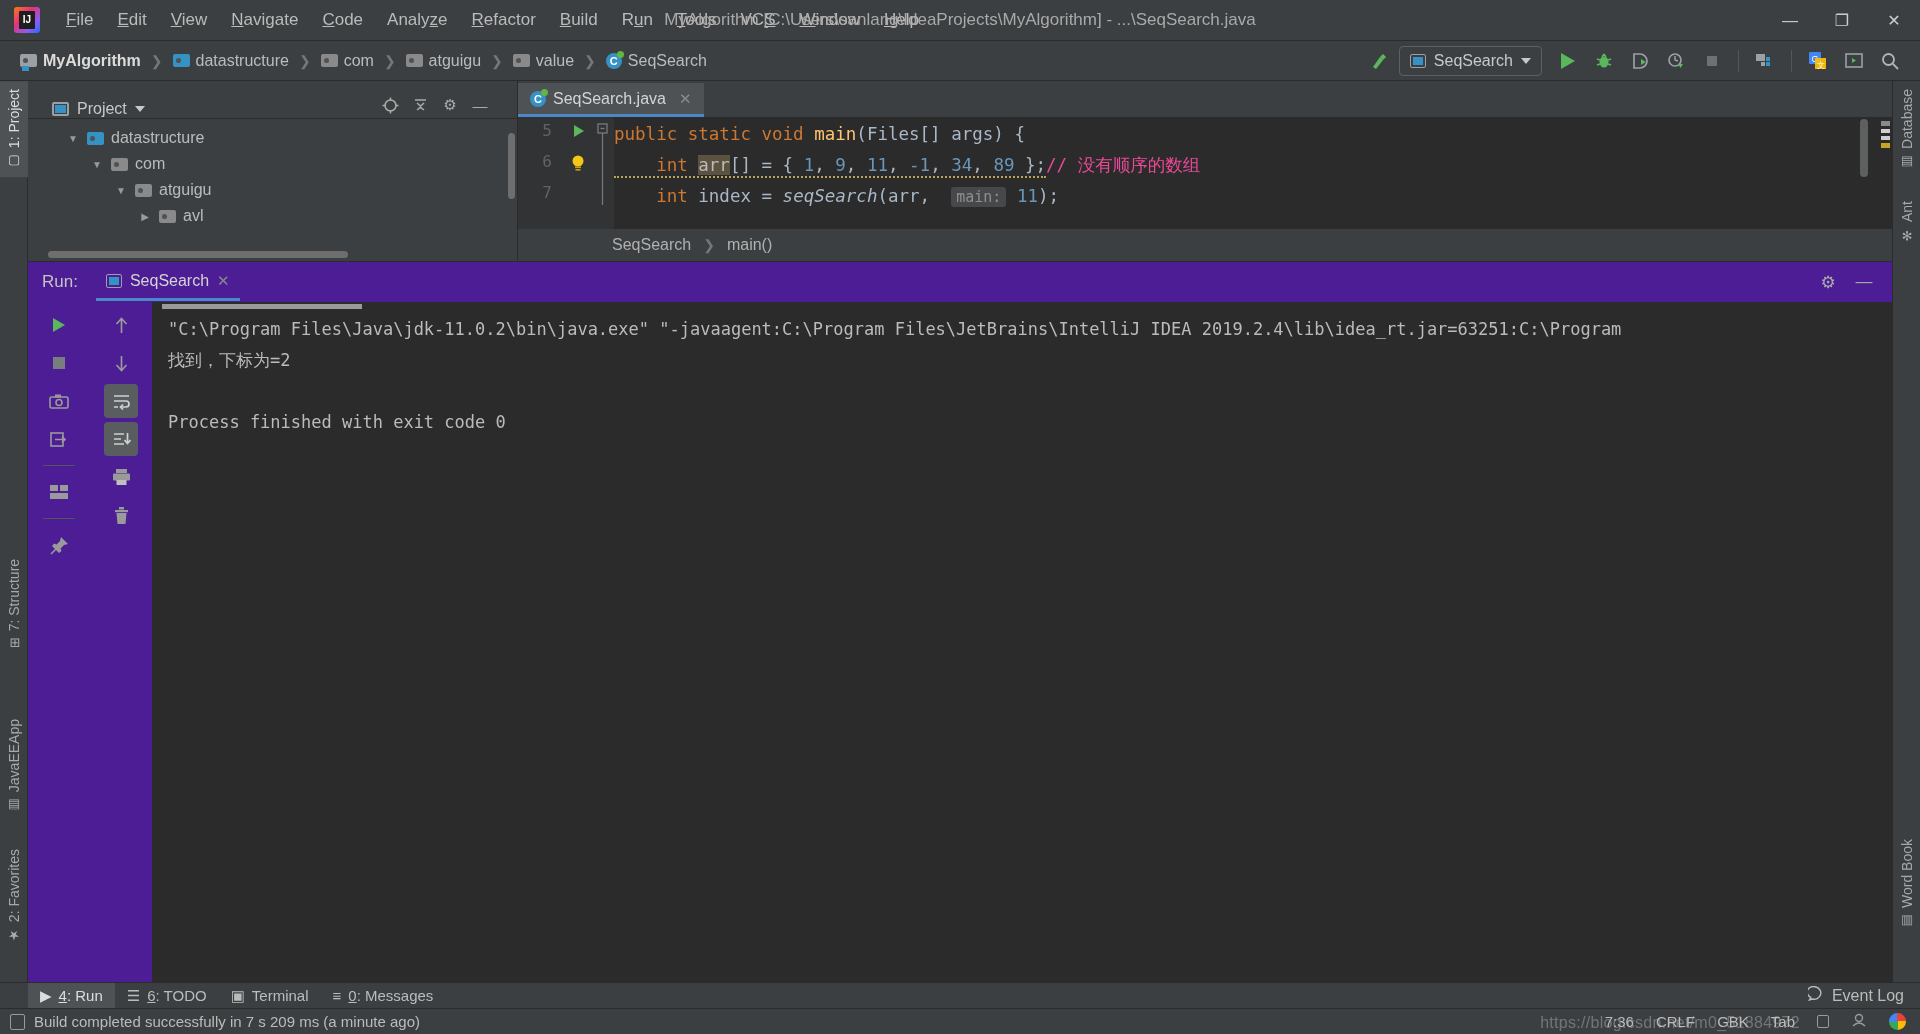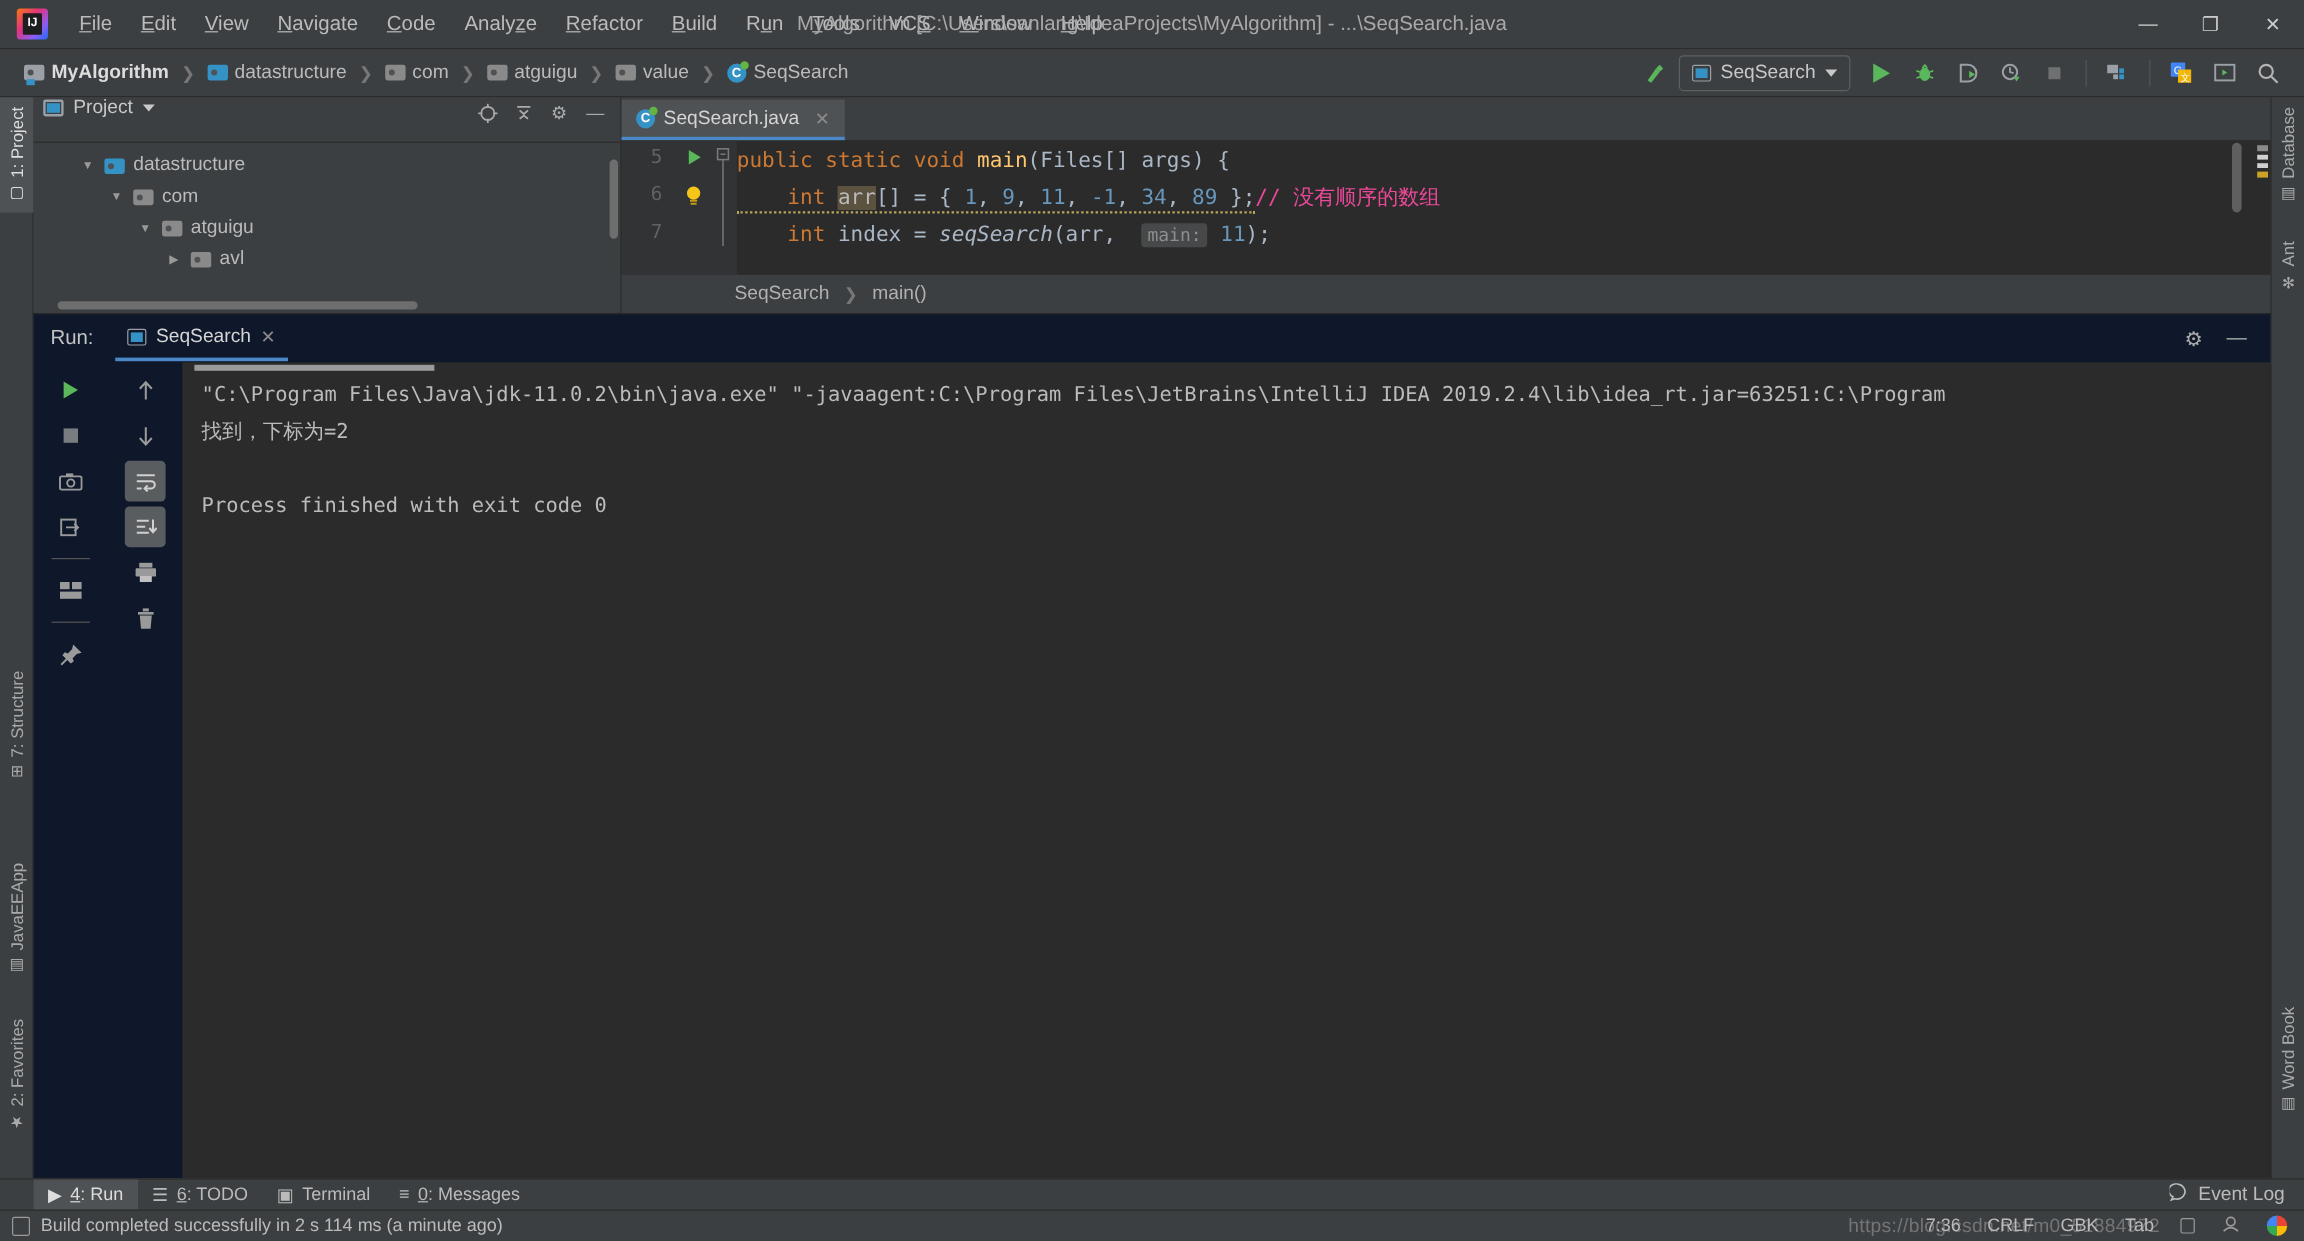--- a/index.html
+++ b/index.html
@@ -126,21 +126,21 @@
     position:absolute; right:0; top:81px; width:28px; bottom:52px;
     background:#3c3f41; border-left:1px solid #2b2b2b;
   }
 
   
   .project-panel {
     position:absolute; left:28px; top:81px; width:490px; height:180px;
     background:#3c3f41; border-right:1px solid #2b2b2b;
   }
   .panel-head {
-    height:38px; display:flex; align-items:flex-start; padding:0 8px;
+    height:38px; display:flex; align-items:flex-end; padding:0 24px;
     border-bottom:1px solid #2b2b2b;
   }
   .panel-title { display:flex; align-items:center; gap:8px; font-size:16px; color:#c8c8c8;}
   .proj-ico {
     width:17px;height:14px;border:2px solid #9aa0a6;border-radius:2px;position:relative;
   }
   .proj-ico::after{content:"";position:absolute;left:1px;top:1px;right:1px;bottom:1px;background:#3592c4;}
   .panel-head-actions{ margin-left:auto; display:flex; align-items:center; gap:4px; }
   .ph-btn{width:26px;height:26px;display:flex;align-items:center;justify-content:center;color:#aaa;font-size:15px;border-radius:3px;}
   .tree { padding: 6px 0 0 0; font-size:16px; position:relative; height:140px; overflow:hidden;}
@@ -184,21 +184,21 @@
   .breadcrumb-bottom{
     position:absolute; left:0; bottom:0; height:32px; width:100%;
     background:#3c3f41; display:flex; align-items:center; gap:6px;
     padding-left:94px; font-size:16px; color:#b0b0b0;
   }
   .editor-vscroll{position:absolute; right:22px; top:38px; width:8px; height:62px; background:#5e6060; border-radius:4px;}
 
   
   .run-window{
     position:absolute; left:28px; top:261px; right:28px; bottom:52px;
-    background:#0f172a; border-top:1px solid #2b2b2b;
+    background:#4c1d95; border-top:1px solid #2b2b2b;
   }
   .run-head{ height:40px; display:flex; align-items:center; padding-left:14px; }
   .run-label{ font-size:17px; color:#c3c3c3; margin-right:18px; }
   .run-tab{
     display:flex; align-items:center; gap:8px; height:38px; padding:0 10px;
     font-size:16px; color:#d4d4d4; border-bottom:3px solid #4a88c7;
   }
   .run-tab .close-x{color:#8b8b8b;font-size:15px;}
   .run-head-right{ margin-left:auto; display:flex; align-items:center; gap:8px; margin-right:14px;}
   .rh-btn{width:28px;height:28px;display:flex;align-items:center;justify-content:center;color:#aaa;font-size:17px;border-radius:3px;}
@@ -653,21 +653,21 @@
             <path d="M8 1 A6 5.5 0 1 1 4 13 L1.5 14 L2.8 11.3 A6 5.5 0 0 1 8 1 Z" fill="none" stroke="#bbb" stroke-width="1.4"></path>
           </svg>
       </span>
       <span>Event Log</span>
     </div>
   </div>
 
   <div class="statusbar">
     <div class="sb-left">
       <span class="sb-ico"></span>
-      <span>Build completed successfully in 2 s 114 ms (a minute ago)</span>
+      <span>Build completed successfully in 7 s 209 ms (a minute ago)</span>
     </div>
     <div class="sb-right">
       <span>7:36</span>
       <span>CRLF</span>
       <span>GBK</span>
       <span>Tab</span>
       <span class="lock-ico"></span>
       <span>
         <svg width="16" height="16" viewBox="0 0 16 16">
             <circle cx="8" cy="6" r="3.5" fill="none" stroke="#9a9a9a" stroke-width="1.4"></circle>

